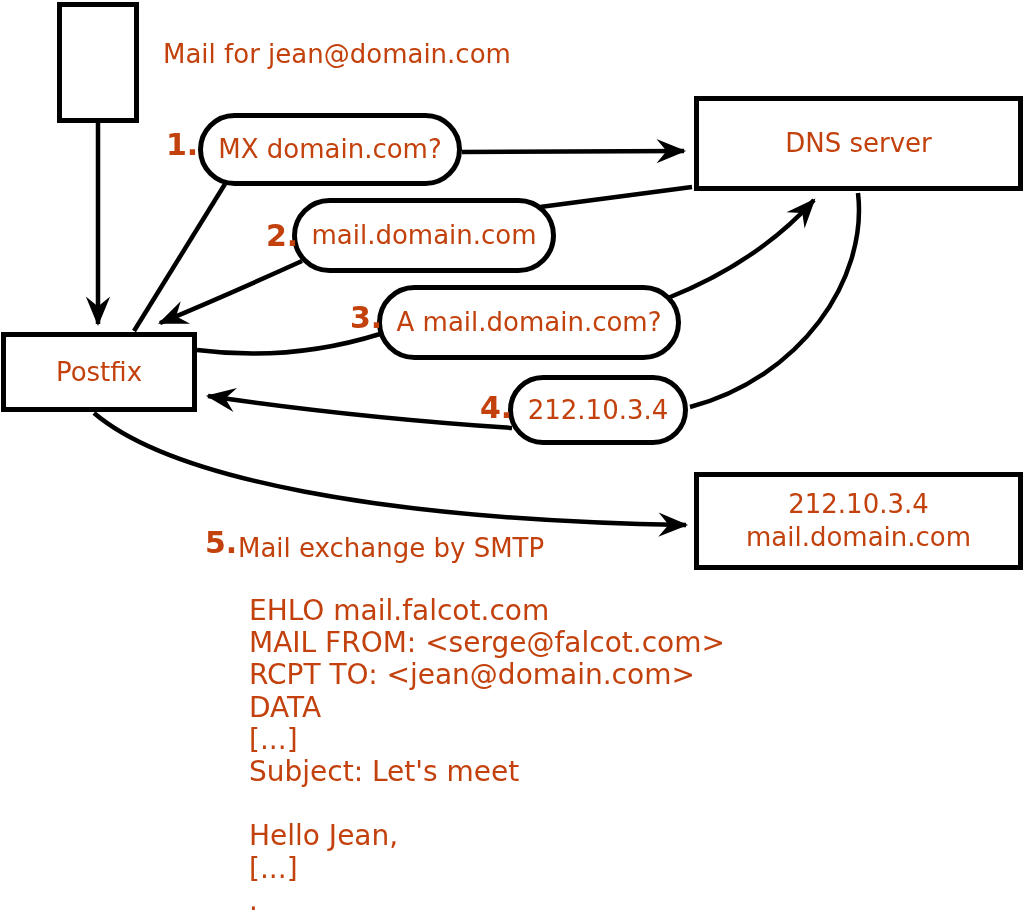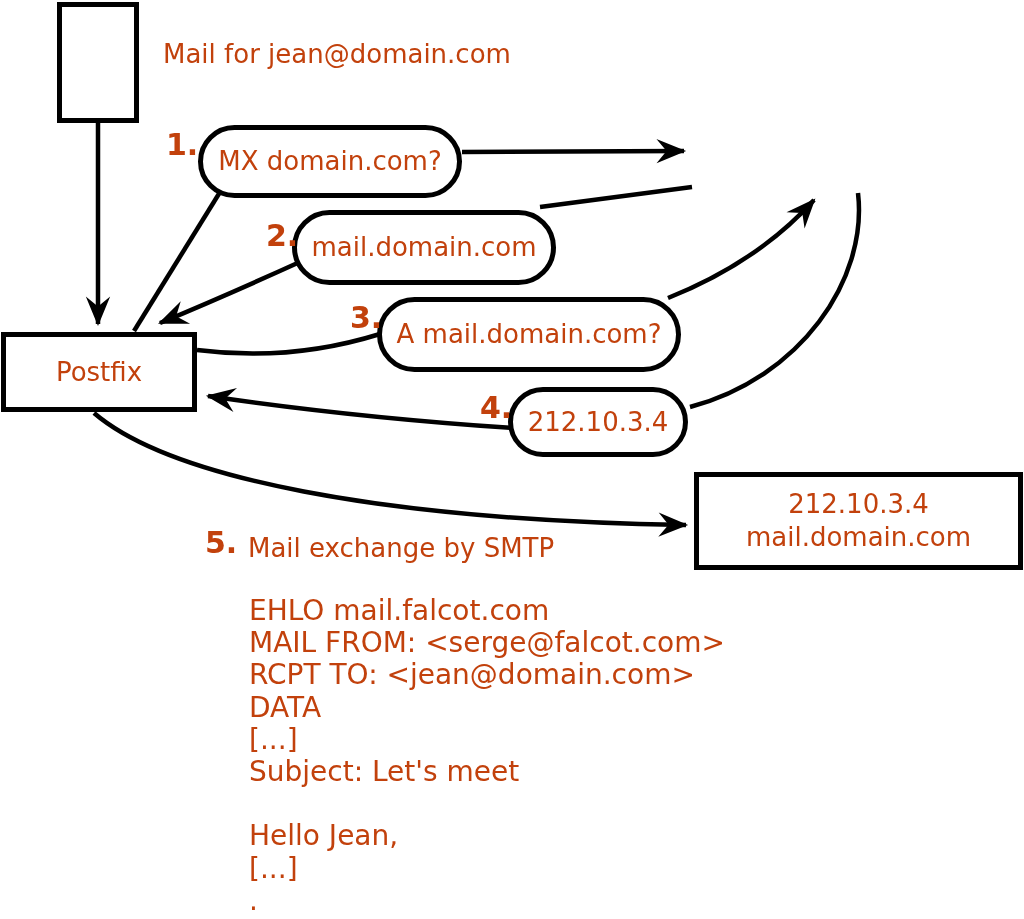--- a/index.html
+++ b/index.html
@@ -30,21 +30,21 @@
     background: #ffffff;
     display: flex;
     flex-direction: column;
     align-items: center;
     justify-content: center;
     text-align: center;
     font-size: 26px;
     line-height: 33px;
     z-index: 2;
   }
-  .pill { border-radius: 45px; z-index: 2; margin-top: 12px; }
+  .pill { border-radius: 45px; z-index: 2; }
   .stepnum {
     position: absolute;
     font-weight: bold;
     font-size: 30px;
     line-height: 1;
     z-index: 3;
   }
   .caption {
     position: absolute;
     font-size: 26px;
@@ -68,21 +68,21 @@
   .pill1 { left: 198px; top: 113px; width: 264px; height: 73px; }
   .pill2 { left: 292px; top: 198px; width: 264px; height: 75px; }
   .pill3 { left: 377px; top: 285px; width: 304px; height: 75px; }
   .pill4 { left: 508px; top: 375px; width: 180px; height: 70px; }
   .num1 { left: 166px; top: 130px; }
   .num2 { left: 266px; top: 221px; }
   .num3 { left: 350px; top: 303px; }
   .num4 { left: 480px; top: 393px; }
   .num5 { left: 205px; top: 528px; }
   .title-caption { left: 163px; top: 39px; }
-  .step5-caption { left: 248px; top: 533px; }
+  .step5-caption { left: 238px; top: 533px; }
 </style>
 </head>
 <body>
 
 <div class="stage">
 
   <svg class="wires" viewBox="0 0 1024 919" xmlns="http://www.w3.org/2000/svg">
     <defs>
       <marker id="ah" markerUnits="userSpaceOnUse" markerWidth="36" markerHeight="28" viewBox="-30 -13 34 26" refX="0" refY="0" orient="auto">
         <path d="M 2 0 L -26 -11.5 L -16.5 0 L -26 11.5 Z" fill="#000"></path>
@@ -101,20 +101,23 @@
   </svg>
 
   <div class="node envelope"></div>
 
   <div class="caption title-caption">Mail for jean@domain.com</div>
 
   <div class="node postfix">
     <span>Postfix</span>
   </div>
 
+  <div class="node dns">
+    <span>DNS server</span>
+  </div>
 
   <div class="node mailserver">
     <span>212.10.3.4</span>
     <span>mail.domain.com</span>
   </div>
 
   <span class="stepnum num1">1.</span>
   <div class="node pill pill1">
     <span>MX domain.com?</span>
   </div>

